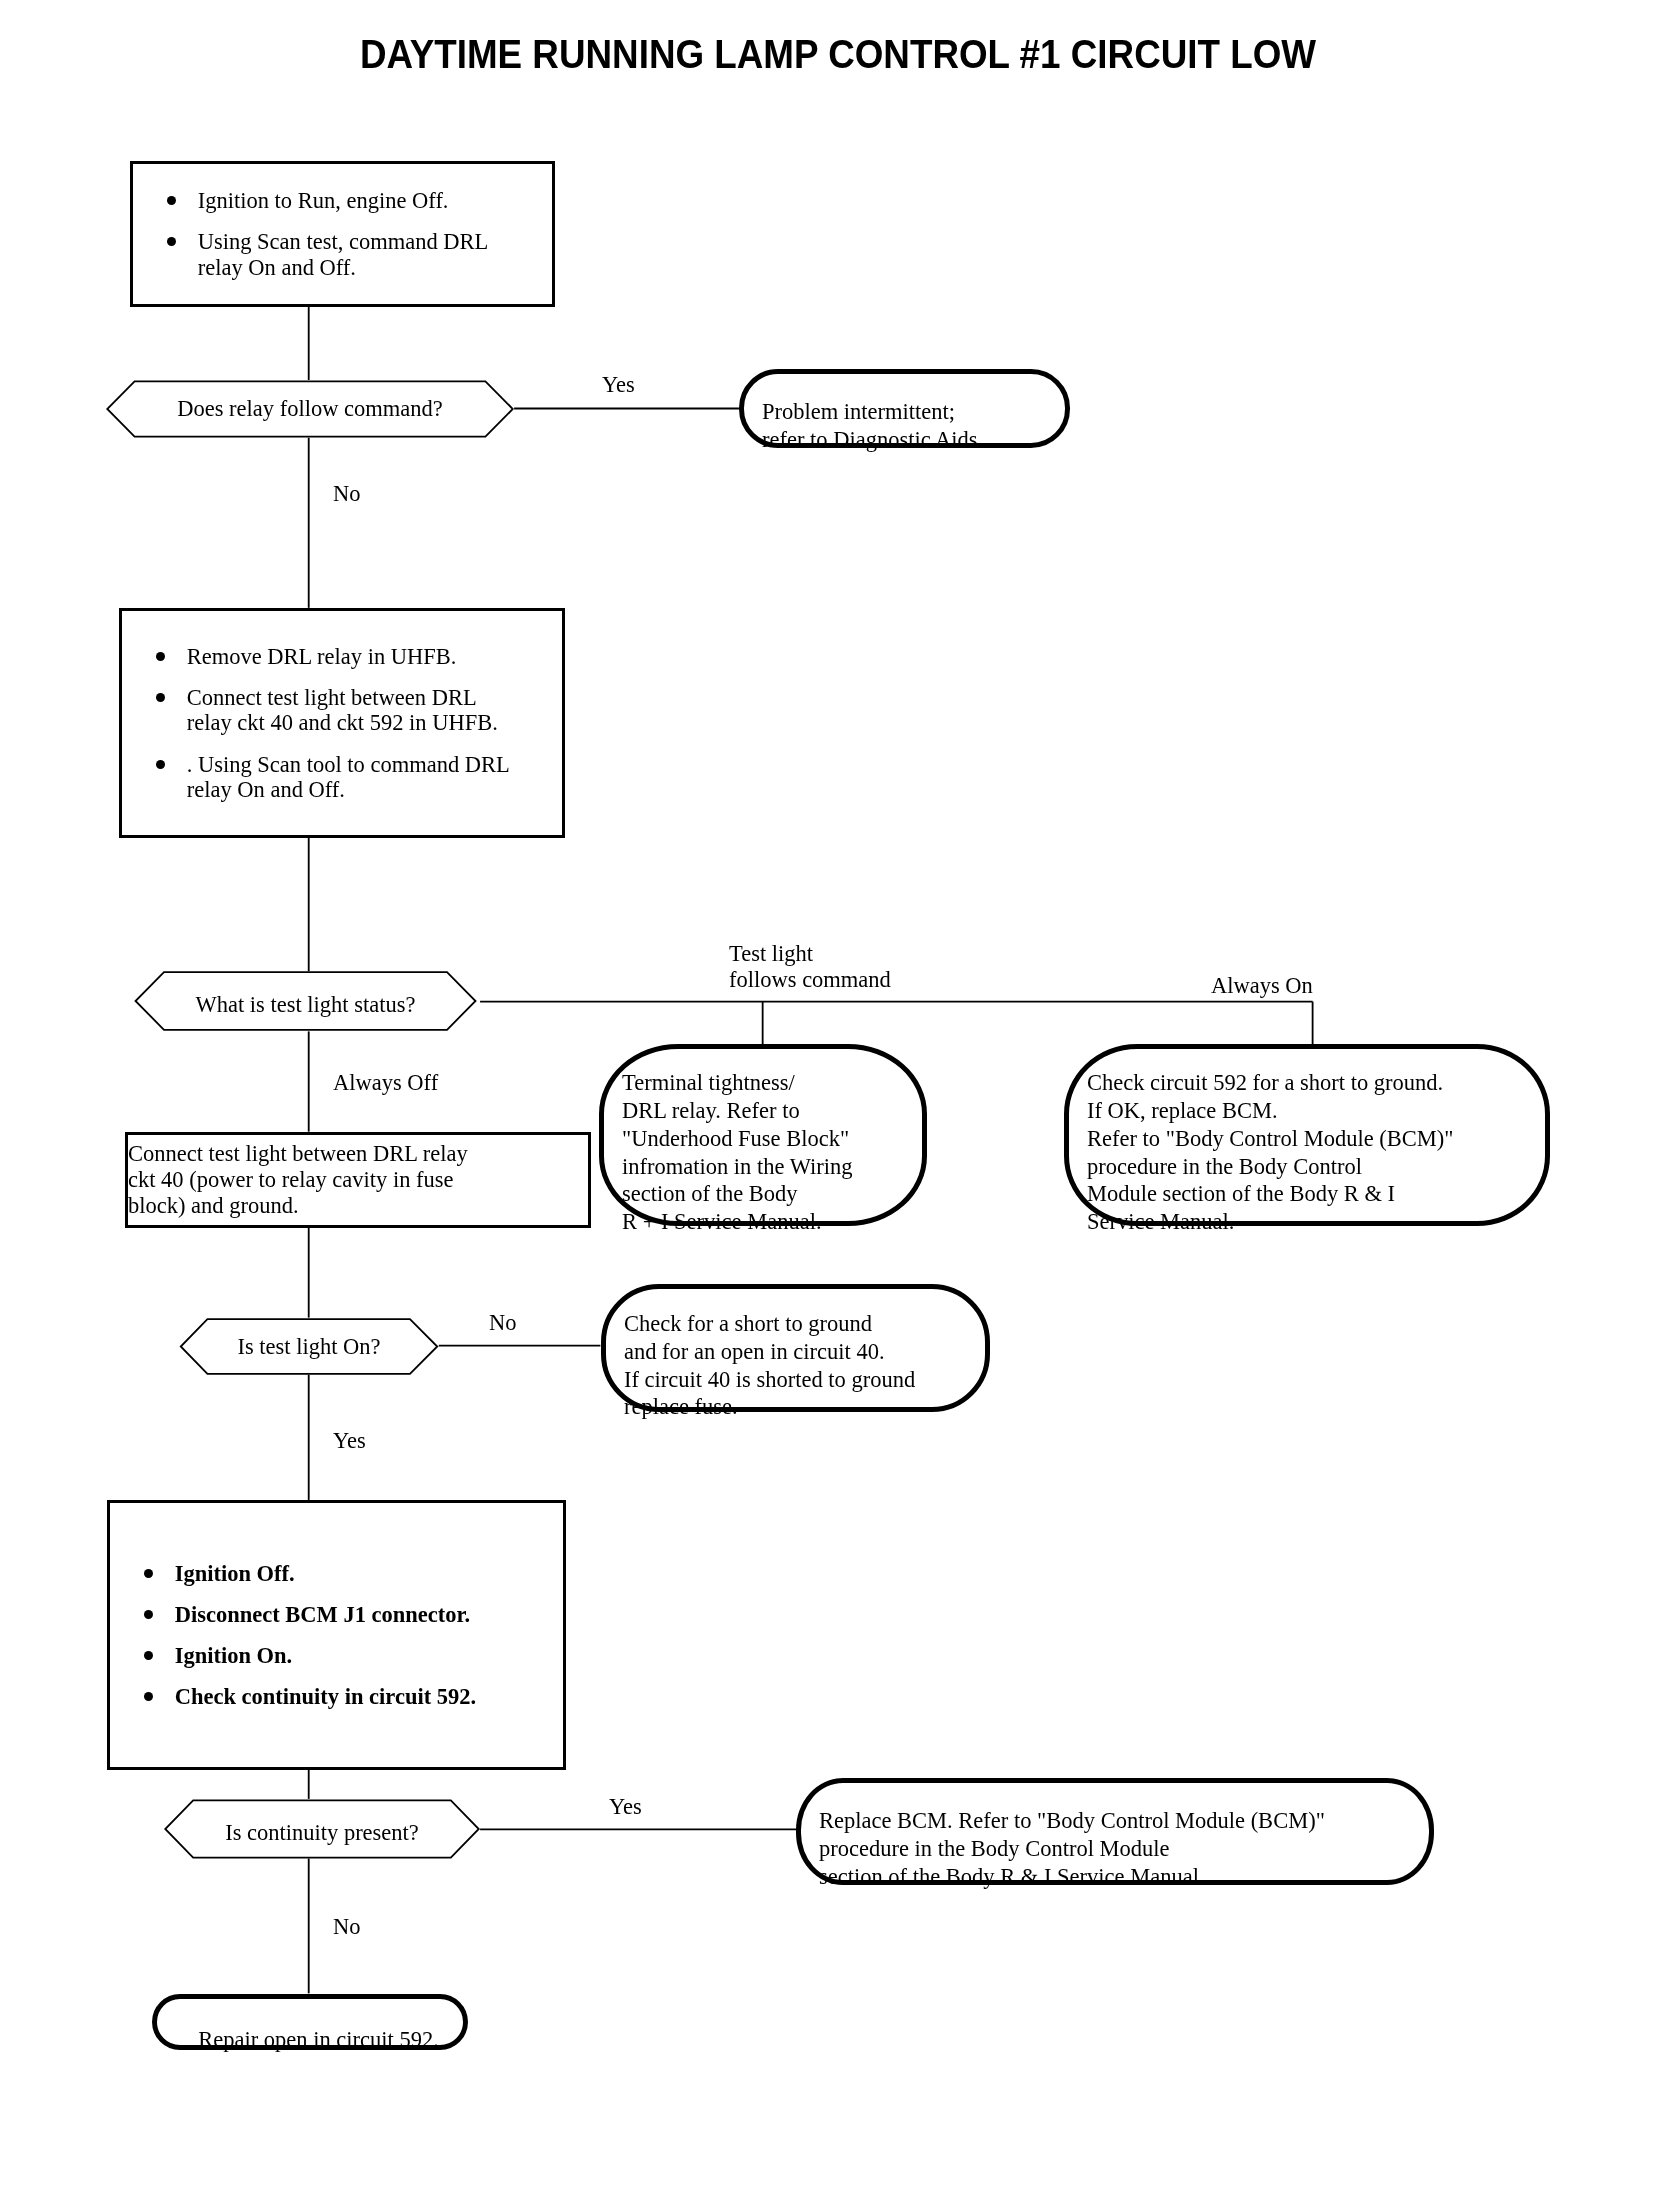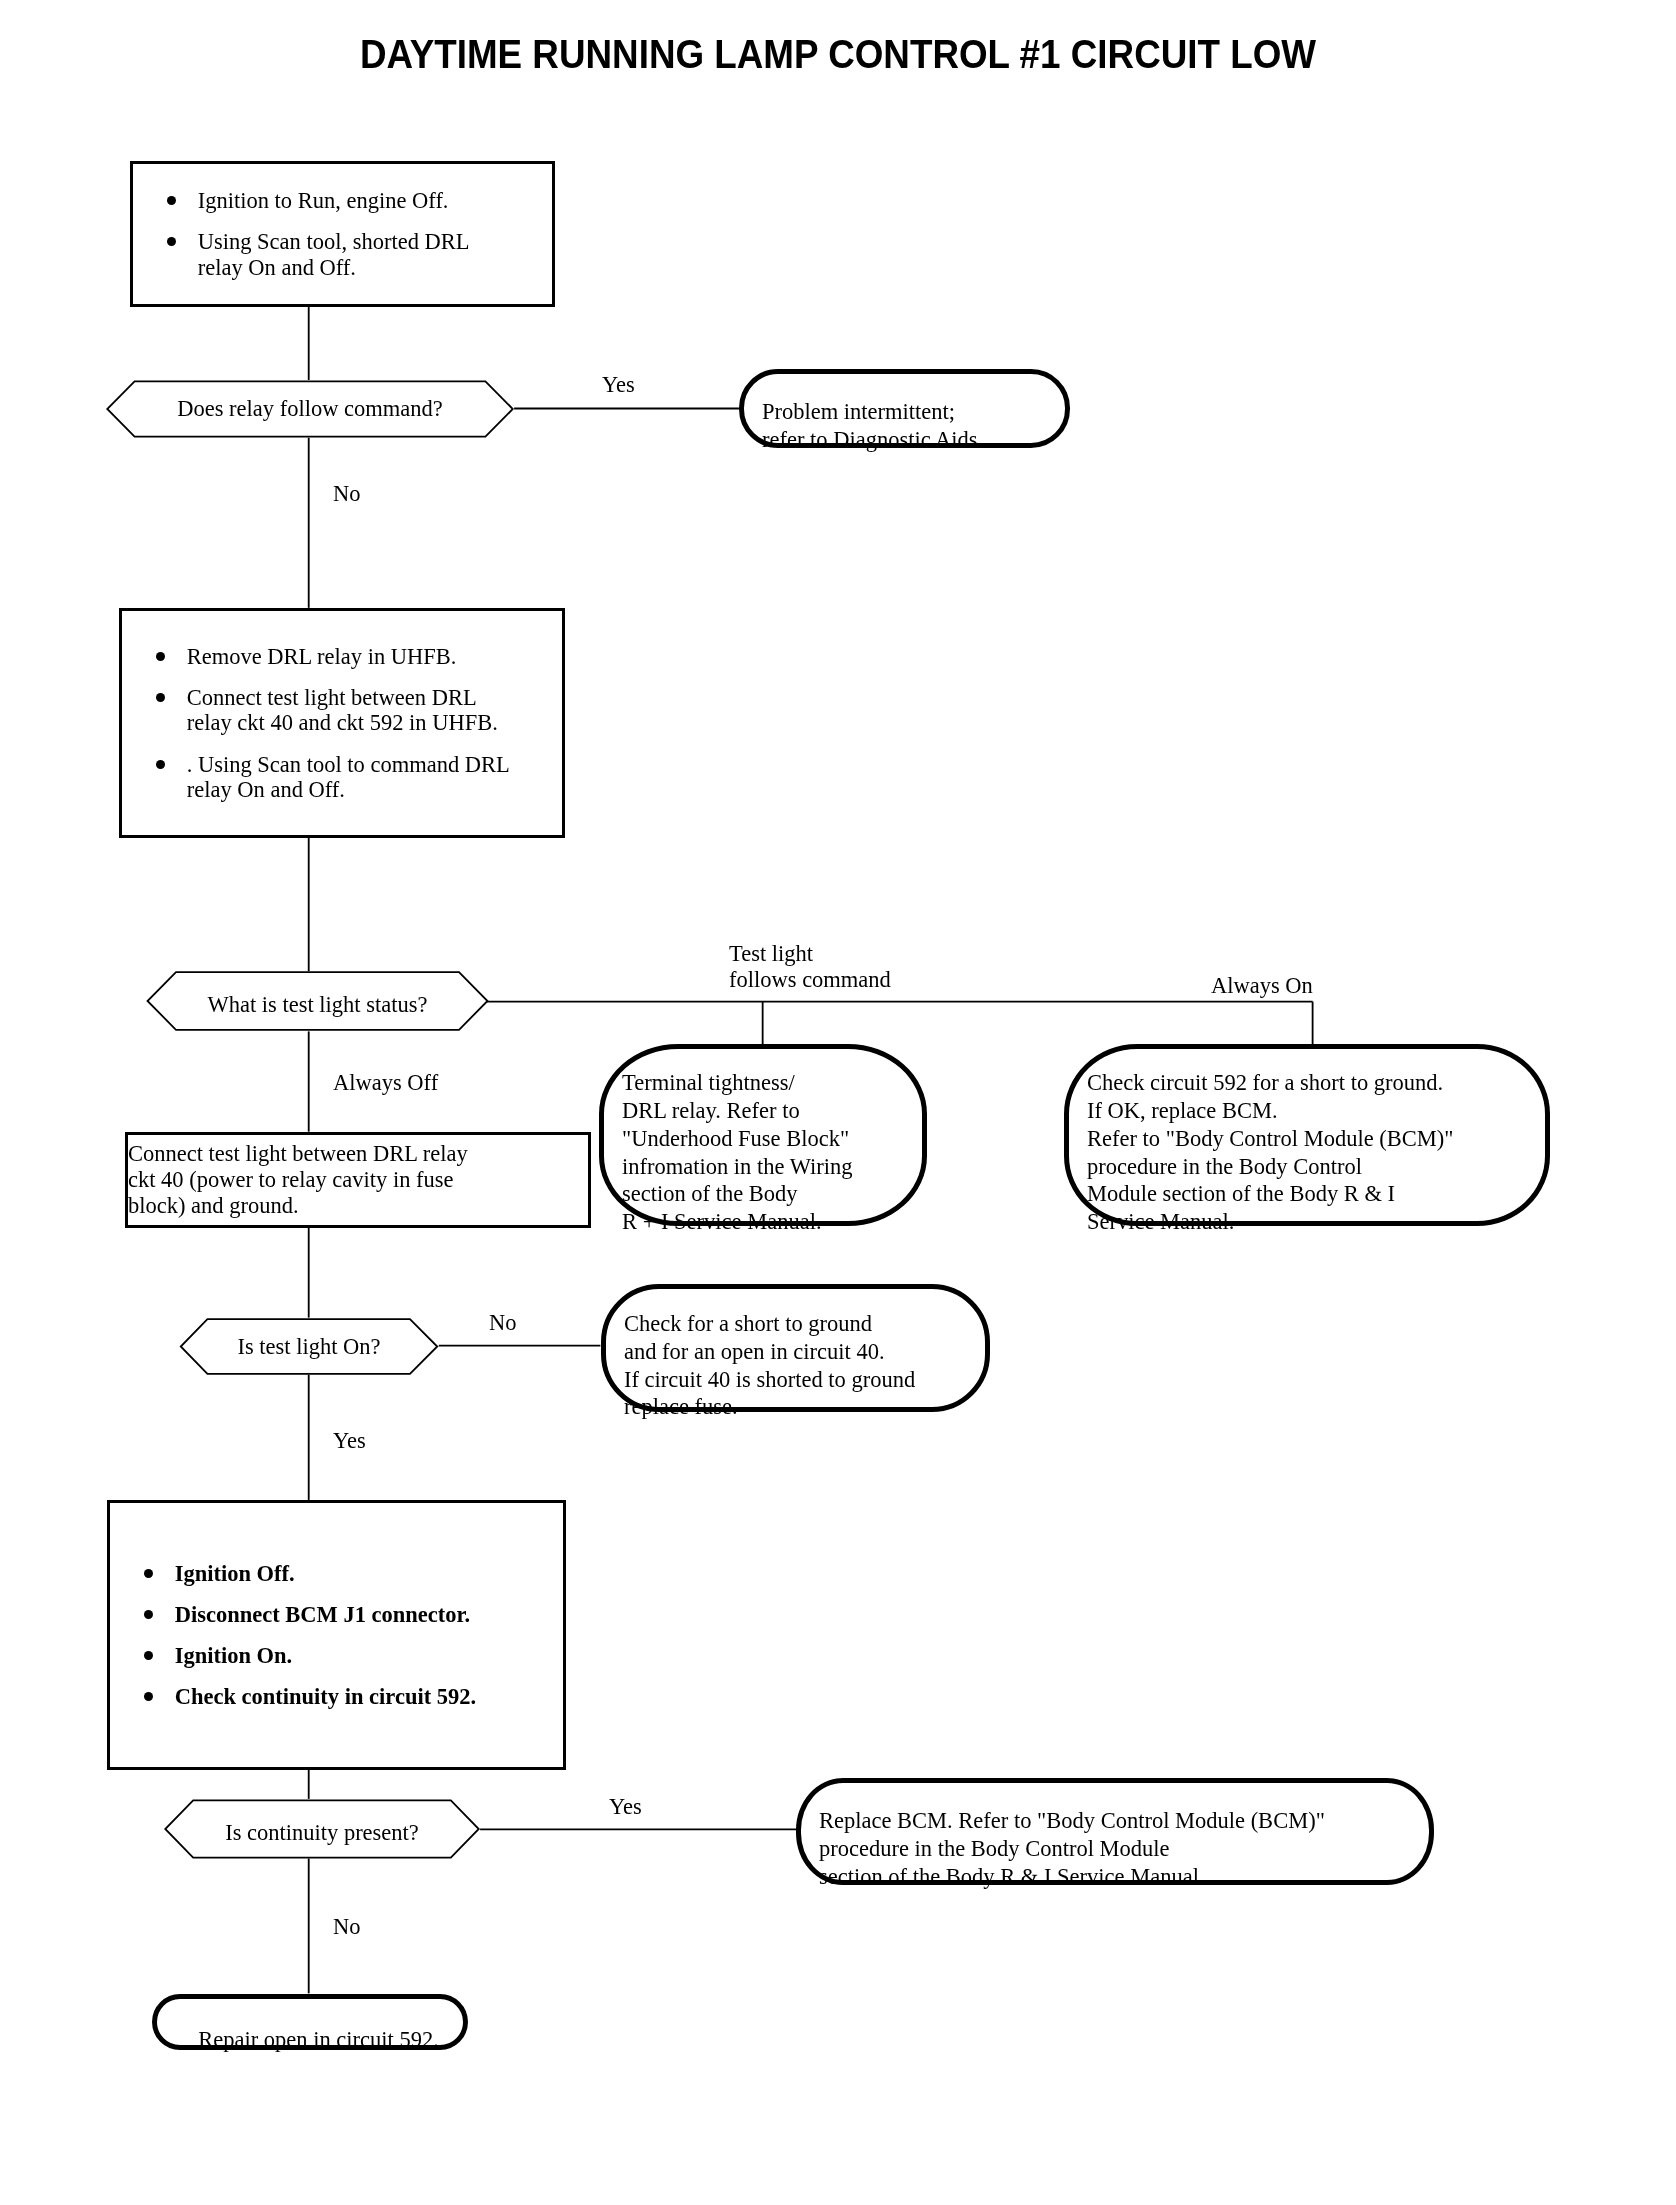--- a/index.html
+++ b/index.html
@@ -90,21 +90,21 @@
 
     <line x1="790" y1="3010" x2="1310" y2="3010"></line>
 
     <line x1="508" y1="3058" x2="508" y2="3280"></line>
   </g>
 </svg>
 
 <div class="node process" style="left:102px;top:161px;width:425px;height:146px;">
   <ul>
     <li>Ignition to Run, engine Off.</li>
-    <li style="white-space:pre-line;">Using Scan tool, shorted DRL
+    <li style="white-space:pre-line;">Using Scan test, command DRL
 relay On and Off.</li>
   </ul>
 </div>
 
 <div class="node decision" style="left:106px;top:380px;width:408px;height:58px;">
   <svg width="408" height="58" viewBox="0 0 671 95">
     <polygon points="47,2 624,2 669,47.5 624,93 47,93 2,47.5" fill="#fff" stroke="#000" stroke-width="3"></polygon>
   </svg>
   <div class="dlabel">Does relay follow command?</div>
 </div>
@@ -117,21 +117,21 @@
 <div class="node process" style="left:91px;top:608px;width:446px;height:230px;">
   <ul>
     <li>Remove DRL relay in UHFB.</li>
     <li style="white-space:pre-line;">Connect test light between DRL
 relay ckt 40 and ckt 592 in UHFB.</li>
     <li style="white-space:pre-line;">.  Using Scan tool to command DRL
 relay On and Off.</li>
   </ul>
 </div>
 
-<div class="node decision" style="left:146px;top:971px;width:343px;height:68px;">
+<div class="node decision" style="left:134px;top:971px;width:343px;height:68px;">
   <svg width="343" height="60" viewBox="0 0 565 99">
     <polygon points="49,2 516,2 563,49.5 516,97 49,97 2,49.5" fill="#fff" stroke="#000" stroke-width="3"></polygon>
   </svg>
   <div class="dlabel">What is test light status?</div>
 </div>
 
 <div class="node terminator" style="left:599px;top:1044px;width:328px;height:182px;border-radius:79px/70px;">
   <div class="body" style="white-space:pre-line;">Terminal tightness/
 DRL relay. Refer to
 "Underhood Fuse Block"

